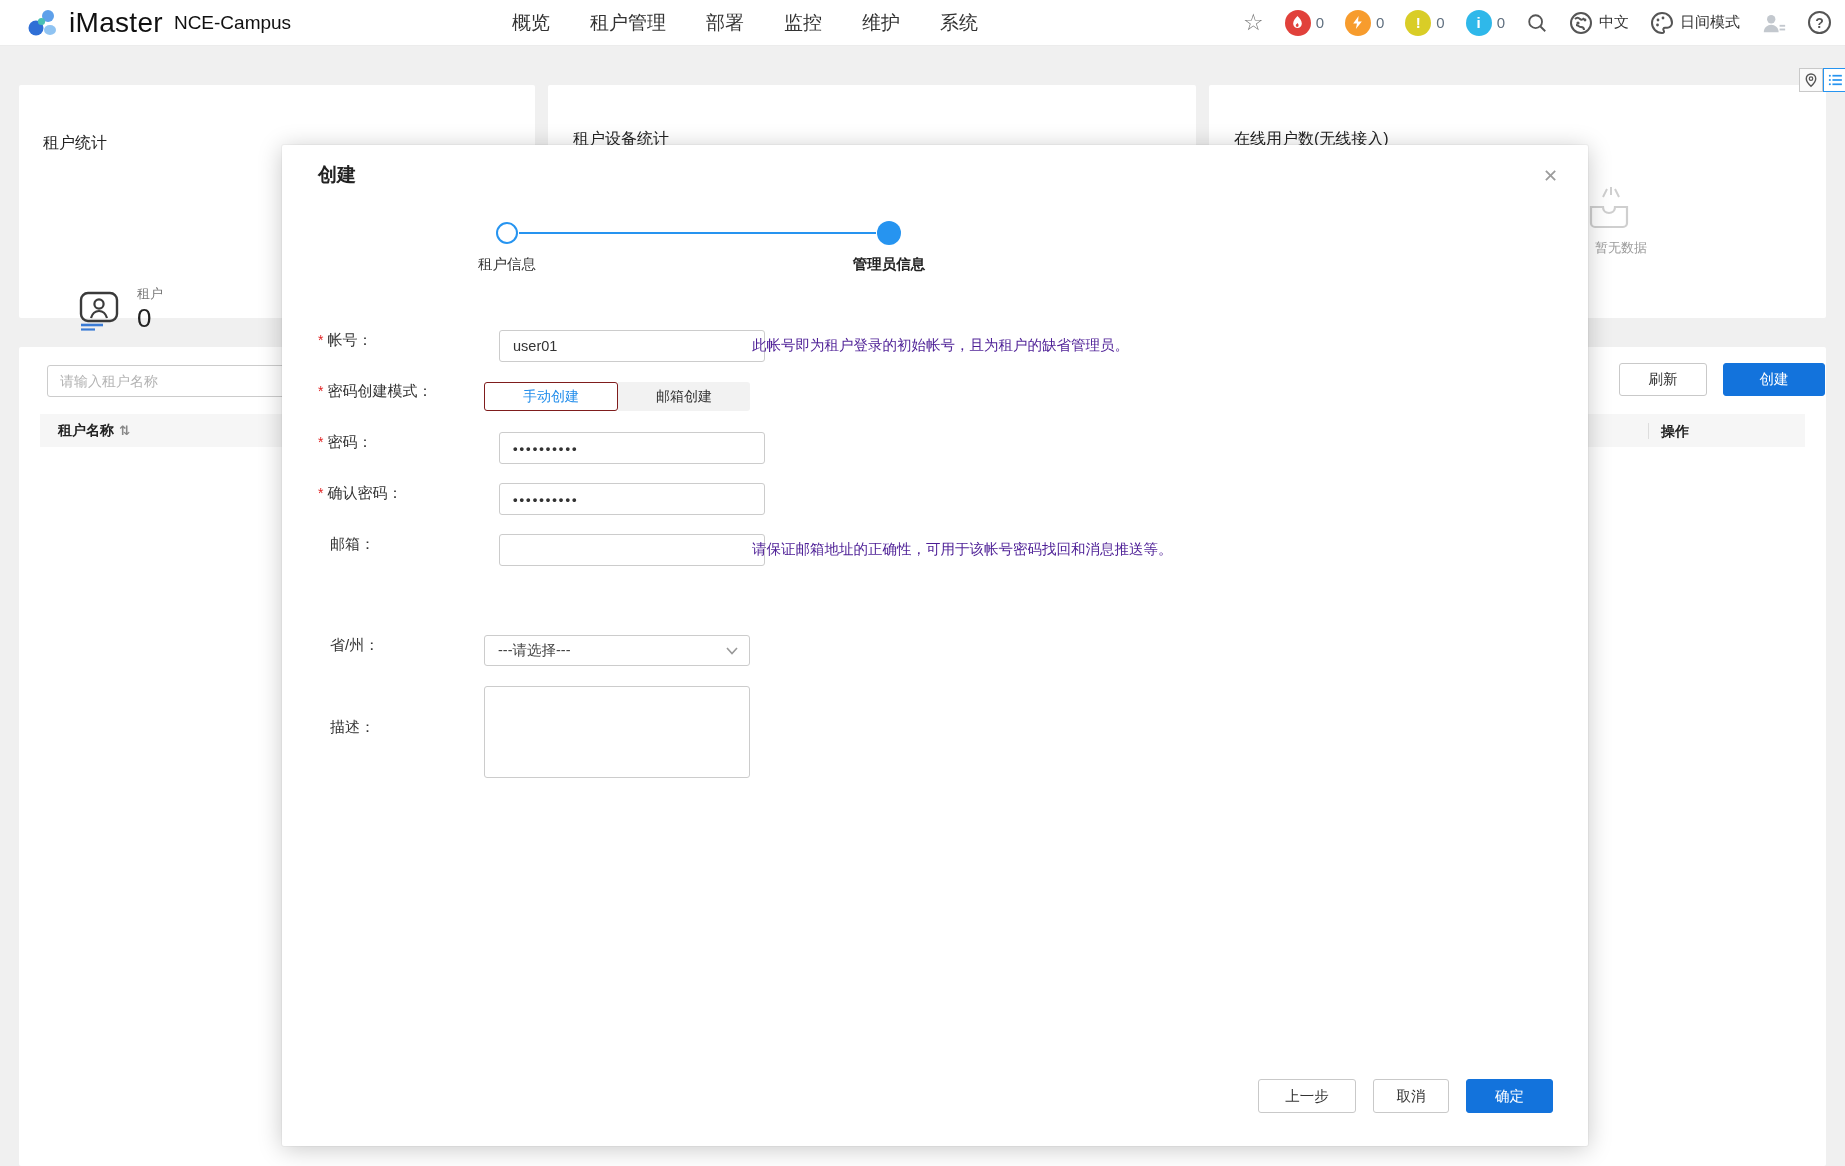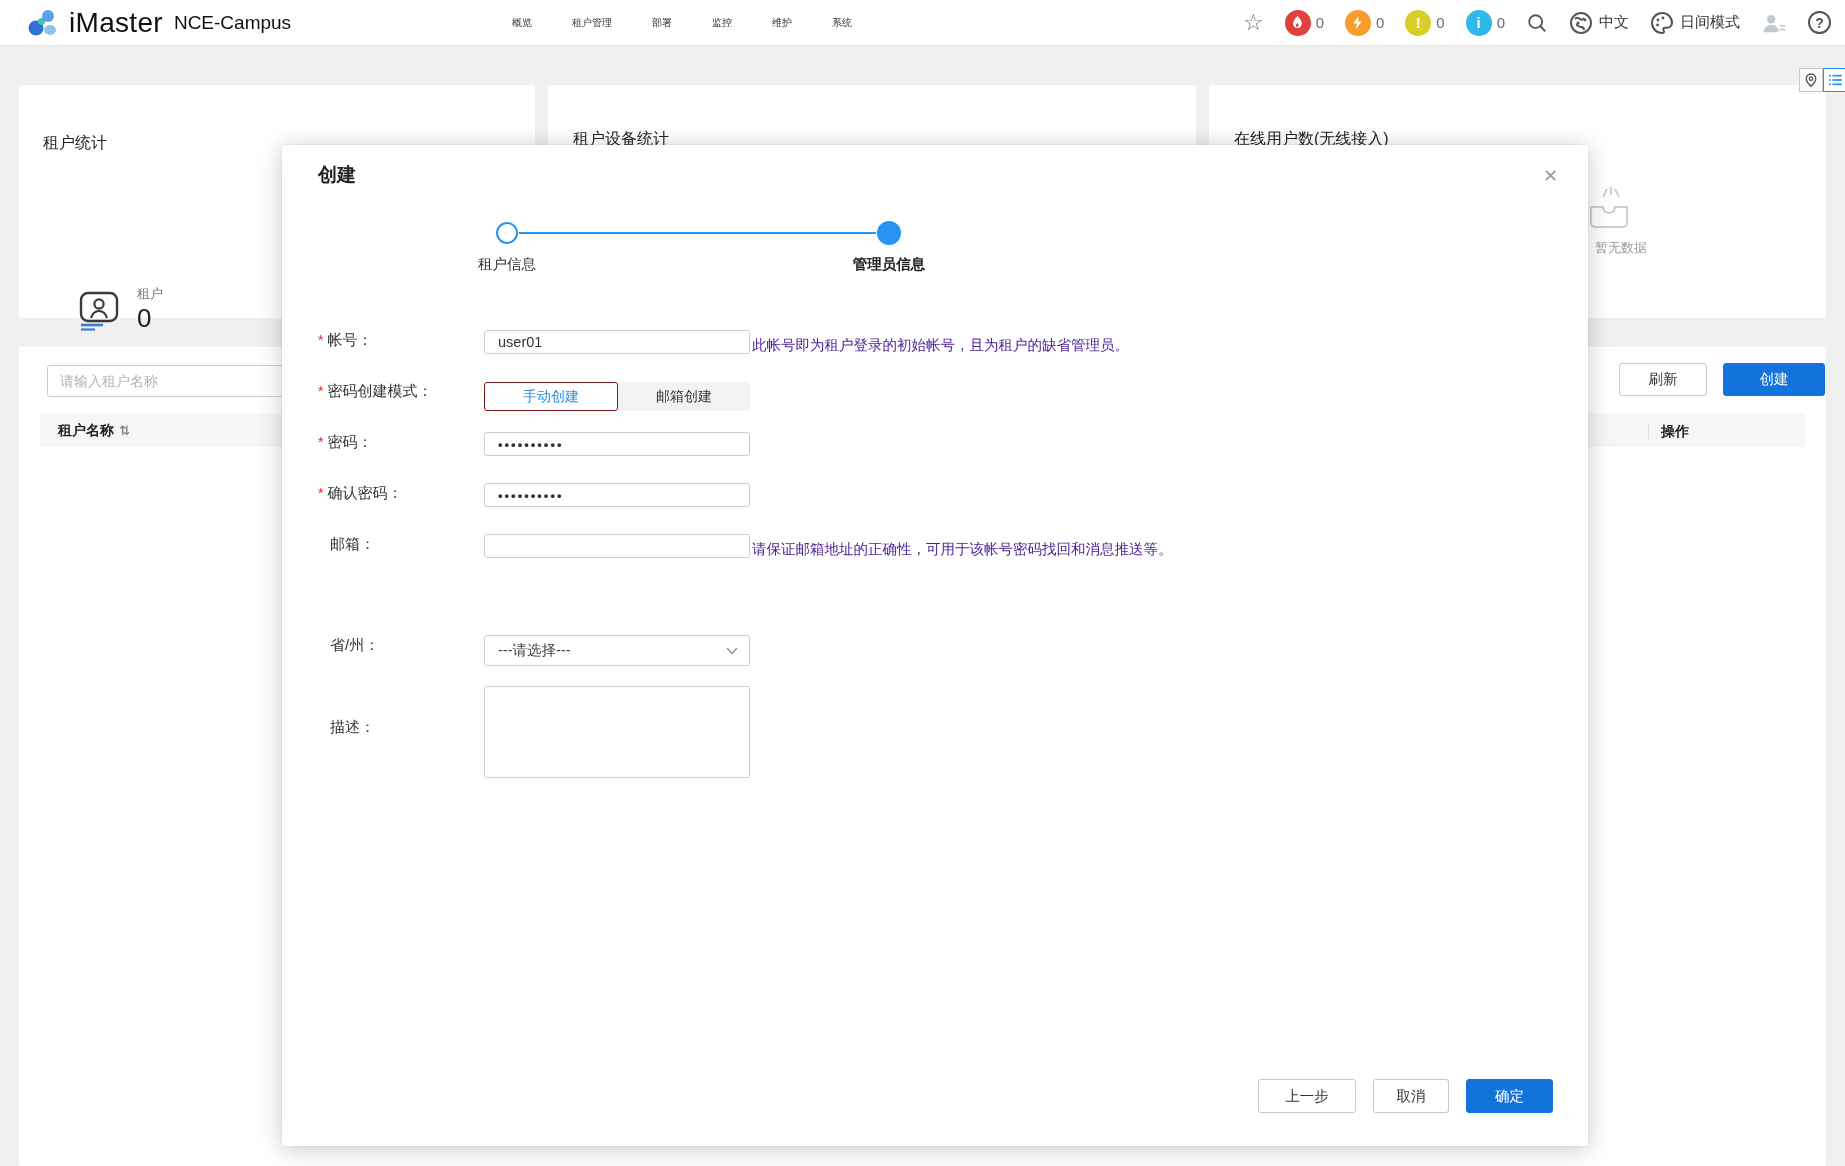--- a/index.html
+++ b/index.html
@@ -8,21 +8,21 @@
   .screen { position:relative; width:1845px; height:1166px; }
 
   
   .topbar { position:absolute; left:0; top:0; width:1845px; height:46px; background:#fff;
             display:flex; align-items:center; border-bottom:1px solid #ececec; z-index:5; }
   .brand { display:flex; align-items:center; margin-left:26px; gap:9px; }
   .brand .logo { width:34px; height:34px; }
   .brand .product { font-size:28px; font-weight:normal; color:#101010; letter-spacing:.3px; }
   .brand .suite { font-size:19px; color:#101010; margin-left:2px; }
   .mainnav { position:absolute; left:512px; top:0; height:46px; display:flex; align-items:center; gap:40px; }
-  .mainnav .nav-item { font-size:10px; color:#333; cursor:pointer; white-space:nowrap; }
+  .mainnav .nav-item { font-size:19px; color:#333; cursor:pointer; white-space:nowrap; }
   .top-actions { margin-left:auto; margin-right:14px; display:flex; align-items:center; gap:21px; }
   .icon-btn { display:flex; align-items:center; gap:6px; cursor:pointer; color:#444; }
   .star-glyph { font-size:23px; color:#777; line-height:1; }
   .alarm { display:flex; align-items:center; gap:5px; }
   .alarm .bubble { width:26px; height:26px; border-radius:50%; display:flex; align-items:center; justify-content:center; color:#fff; font-weight:bold; font-size:15px; }
   .alarm .cnt { font-size:15px; color:#5f6f7f; }
   .b-critical { background:#e1413b; }
   .b-major { background:#f79c2d; }
   .b-minor { background:#d9cd27; }
   .b-info { background:#2fb8ea; }
@@ -76,21 +76,21 @@
   .step1-circle { left:214px; top:77px; width:22px; height:22px; background:#fff; border:2px solid #2694f0; }
   .step2-circle { left:595px; top:76px; width:24px; height:24px; background:#2694f0; }
   .step-label { position:absolute; top:110px; width:160px; text-align:center; font-size:14.5px; }
   .step1-label { left:145px; color:#333; }
   .step2-label { left:527px; color:#222; font-weight:bold; }
 
   .form-row { position:absolute; left:0; width:1306px; height:31px; }
   .f-label { position:absolute; left:36px; top:0; height:31px; line-height:19px; font-size:15px; color:#333; white-space:nowrap; }
   .req { color:#e02020; margin-right:4px; font-size:14px; }
   .f-ctl { position:absolute; left:202px; top:0; width:266px; height:31px; }
-  .text-input { width:266px; height:24px; border:1px solid #ccc; border-radius:3px; padding:0 13px; font-size:14.5px; color:#333; font-family:inherit; background:#fff; }
+  .text-input { width:266px; height:32px; border:1px solid #ccc; border-radius:3px; padding:0 13px; font-size:14.5px; color:#333; font-family:inherit; background:#fff;margin-left:15px; }
   .pwd-input { letter-spacing:2px; font-size:13px; font-weight:bold; }
   .f-hint { position:absolute; left:470px; top:0; height:31px; line-height:31px; font-size:14.5px; color:#4c1d95; white-space:nowrap; }
 
   .toggle-group { display:flex; width:266px; height:29px; margin-top:1px; }
   .toggle-opt { flex:1; display:flex; align-items:center; justify-content:center; font-size:14px; cursor:pointer; }
   .toggle-opt.selected { background:#fff; border:1px solid #7f1d1d; border-radius:3px; color:#1f8ceb; }
   .toggle-opt.plain { background:#f2f2f2; color:#333; border-radius:0 3px 3px 0; }
 
   .select-box { width:266px; height:31px; border:1px solid #ccc; border-radius:3px; background:#fff; display:flex; align-items:center; cursor:pointer; position:relative; }
   .select-value { margin-left:13px; font-size:14.5px; color:#444; }

